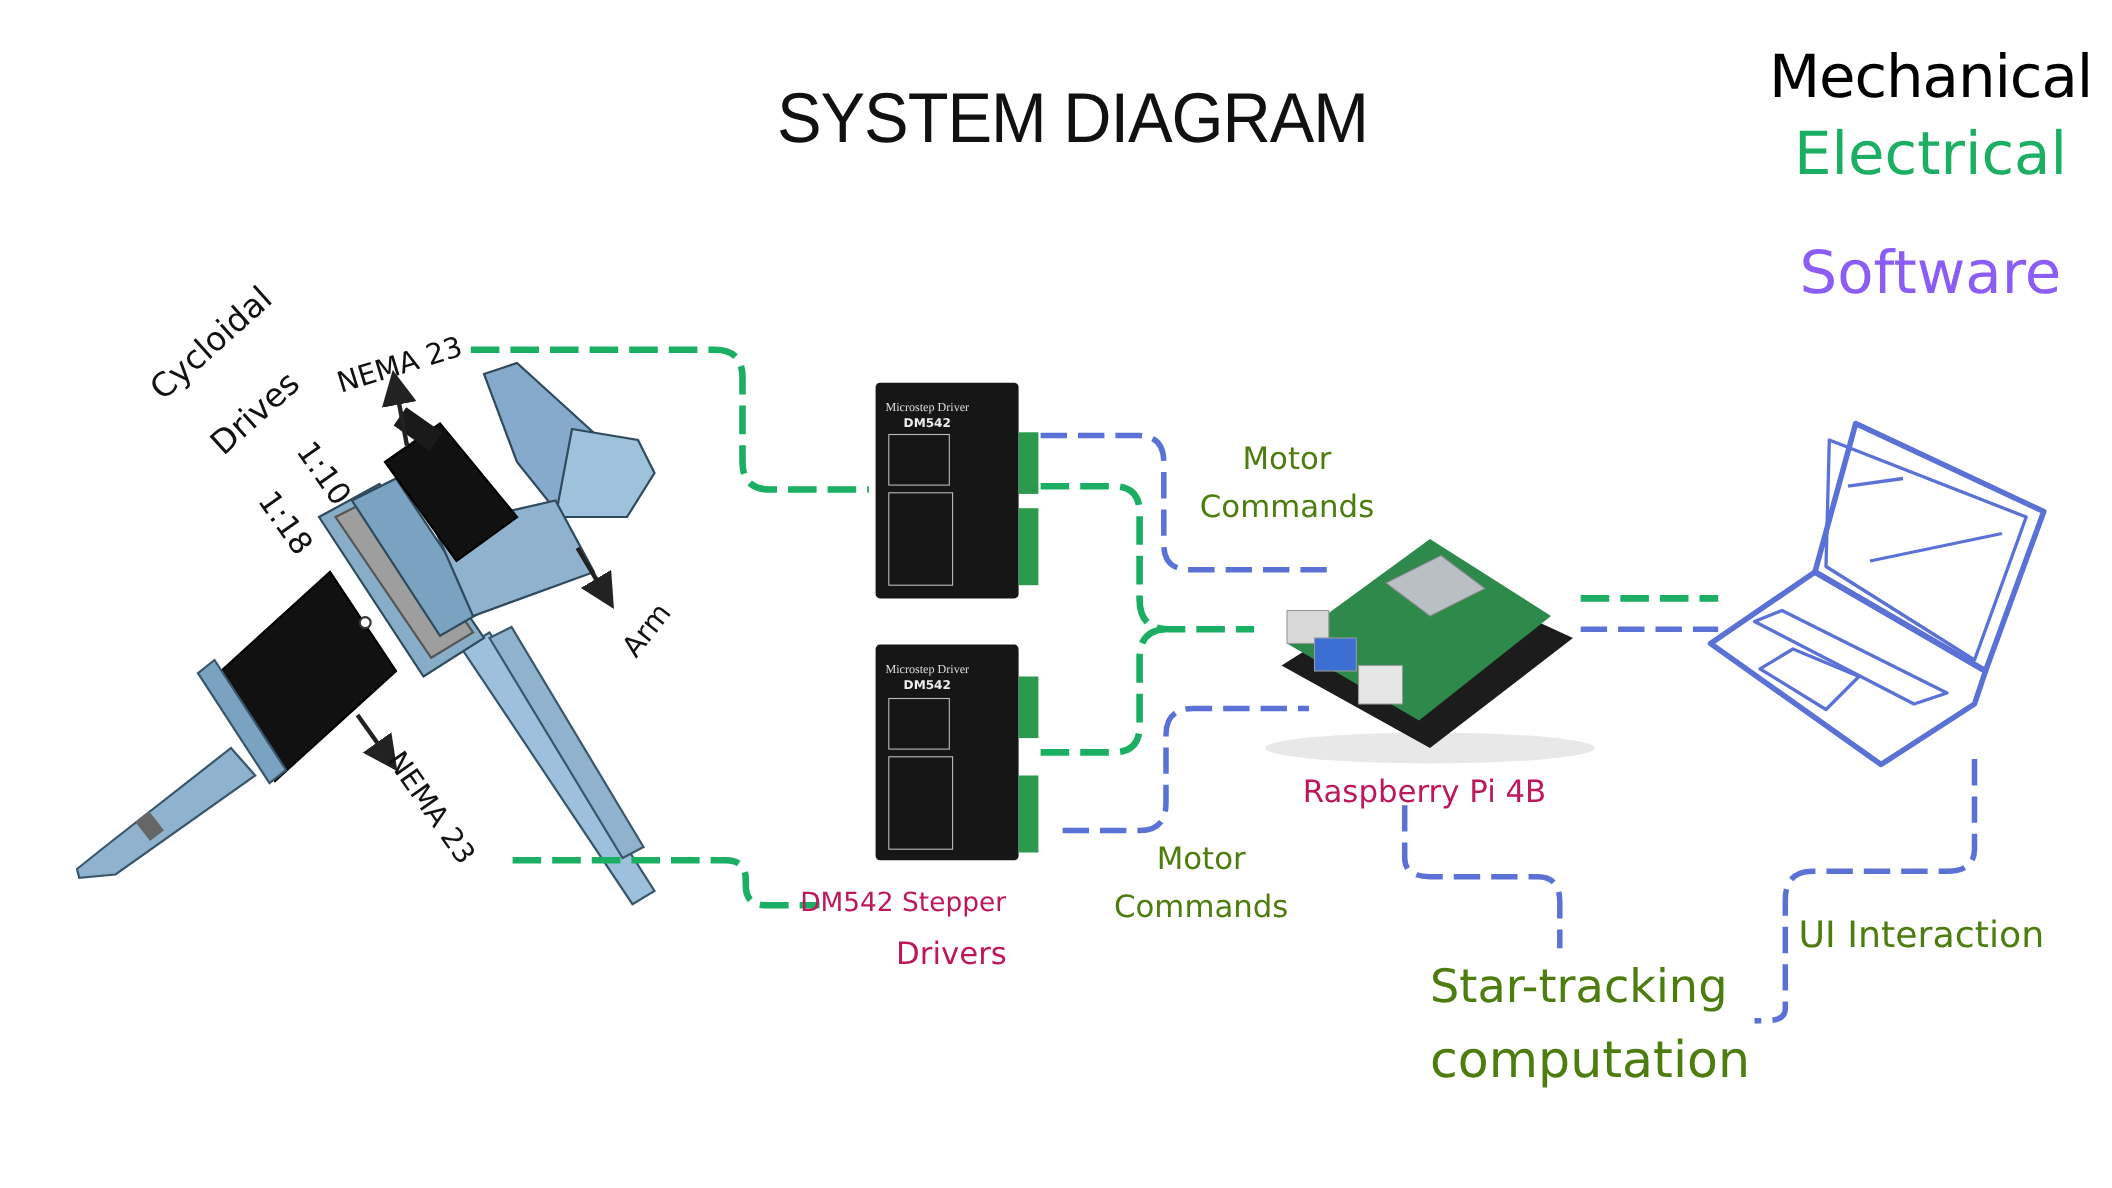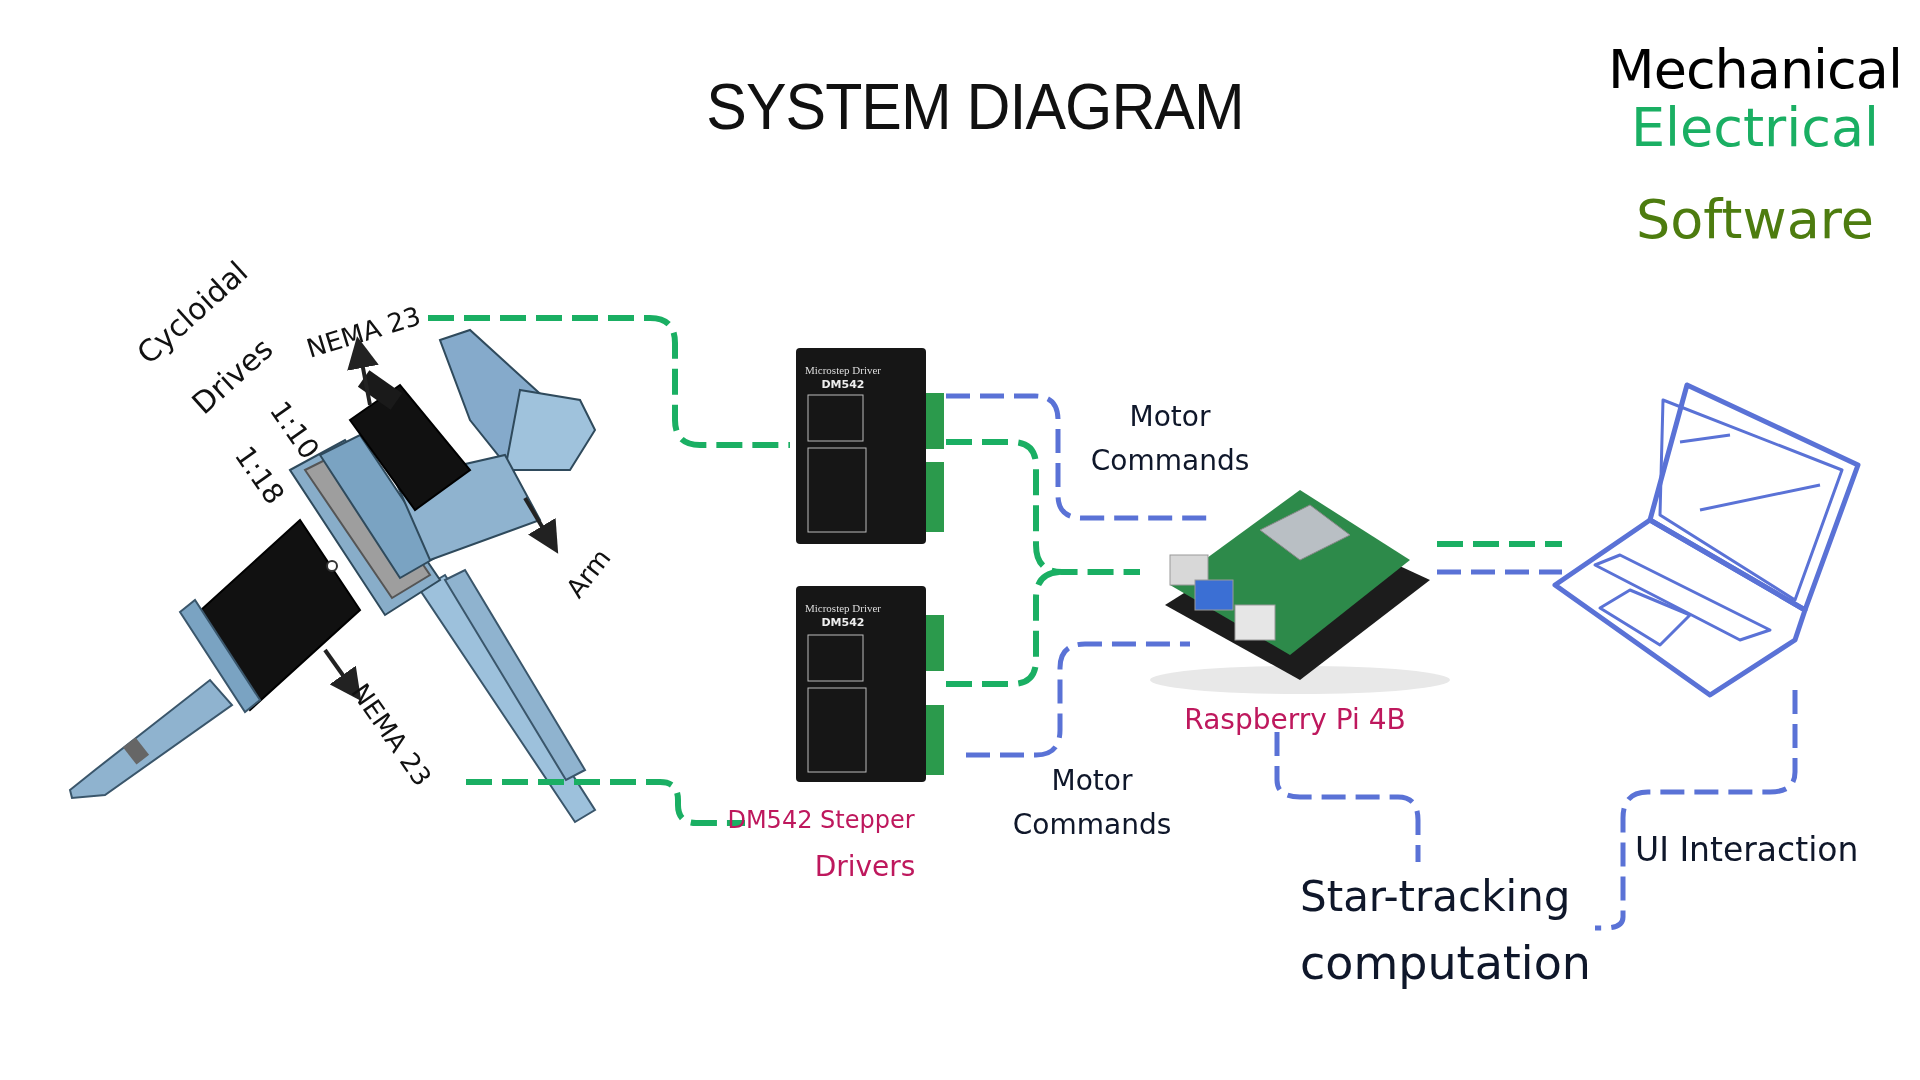--- a/index.html
+++ b/index.html
@@ -1,35 +1,35 @@
 <!DOCTYPE html>
 <html><head>
 <meta charset="utf-8">
 <style>
   html,body{margin:0;padding:0;background:#ffffff;}
   body{width:1920px;height:1080px;position:relative;overflow:hidden;font-family:"DejaVu Sans","Liberation Sans",sans-serif;}
   .abs{position:absolute;}
   #title{left:0;width:1950px;top:70px;text-align:center;font-family:"Liberation Sans",sans-serif;font-size:64px;color:#111;letter-spacing:-1px;transform:scaleX(0.95);}
   .legend{position:absolute;left:1590px;width:330px;text-align:center;font-size:54px;font-family:"DejaVu Sans",sans-serif;font-weight:400;}
   #leg-mech{top:38px;color:#000;letter-spacing:-1px;}
-  #leg-elec{top:96px;}
+  #leg-elec{top:108px;}
   #leg-soft{top:188px;}
   .lbl{position:absolute;font-family:"DejaVu Sans",sans-serif;text-align:center;white-space:nowrap;}
   .green{color:#be185d;}
-  .blue{color:#0f172a;}
+  .blue{color:#4d7c0f;}
   svg#wires{position:absolute;left:0;top:0;}
 </style>
 </head>
 <body>
 
 <div id="title" class="abs">SYSTEM DIAGRAM</div>
 
 <div id="leg-mech" class="legend">Mechanical</div>
 <div id="leg-elec" class="legend green" style="color: rgb(26, 175, 99);">Electrical</div>
-<div id="leg-soft" class="legend blue" style="color: #4d7c0f;">Software</div>
+<div id="leg-soft" class="legend blue" style="color: #8b5cf6; margin-top: 28px;">Software</div>
 
 <svg id="wires" width="1920" height="1080" viewBox="0 0 1920 1080">
   <defs>
     <marker id="arrow" markerWidth="8" markerHeight="8" refX="4" refY="4" orient="auto">
       <path d="M0,0 L8,4 L0,8 z" fill="#222"></path>
     </marker>
   </defs>
 
   <g>
 

